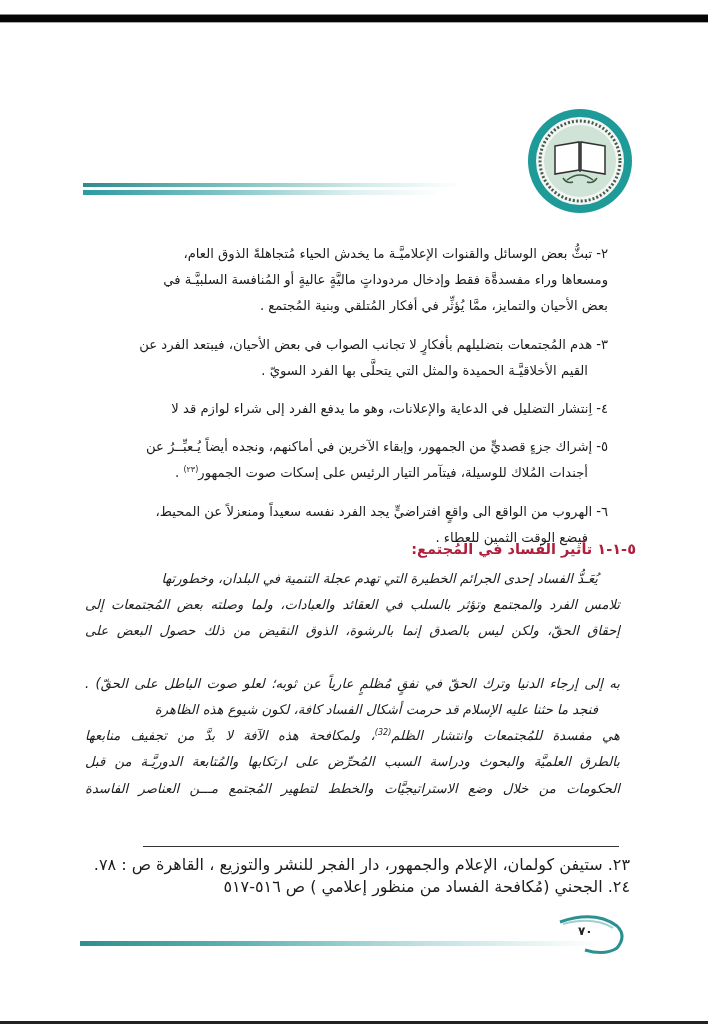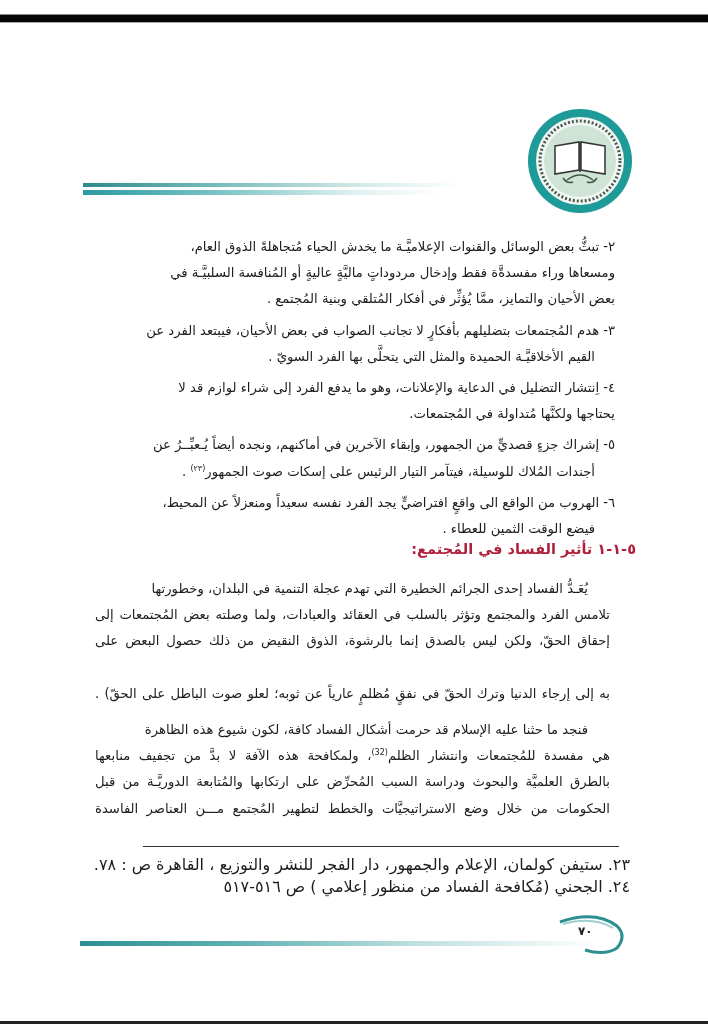--- a/index.html
+++ b/index.html
@@ -7,26 +7,26 @@
     width:708px; height:1024px; background:#ffffff; position:relative; overflow:hidden;
     font-family: "DejaVu Sans", sans-serif; color:#1c1c1c;
   }
   .top-band { position:absolute; left:0; top:14px; width:708px; height:7px; background:#050505; border-top:1px solid #888; border-bottom:1px solid #aaa; }
   .bottom-band { position:absolute; left:0; top:1021px; width:708px; height:3px; background:#222; }
   .logo { position:absolute; left:527px; top:108px; width:106px; height:106px; }
   .header-lines { position:absolute; left:83px; top:183px; width:390px; height:14px; }
   .header-lines .l1 { height:4px; background:linear-gradient(to right,#2f8a8e 0%,#6ab5b5 30%,#d6ecec 75%,rgba(255,255,255,0) 100%); margin-bottom:3px; width:380px;}
   .header-lines .l2 { height:5px; background:linear-gradient(to right,#2c9aa0 0%,#75c0c2 35%,#dff0f0 75%,rgba(255,255,255,0) 100%); width:360px;}
   .content { position:absolute; left:85px; top:229px; width:535px; direction:rtl; text-align:justify; font-size:13.2px; line-height:26.2px; }
-  .item { margin:5px; }
+  .item { margin:12px; }
   .item .num { margin-left:4px; }
   .item .cont { padding-right:20px; }
   .section-title { position:absolute; right:72px; top:541px; direction:rtl; color:#b0203c; font-size:14.5px; font-weight:bold; }
   .body-text { position:absolute; left:85px; top:566px; width:535px; direction:rtl; text-align:justify; font-size:13.2px; line-height:26.2px; text-align-last:justify; }
-  .body-text p { margin:10px; }
+  .body-text p { margin:0;font-style:italic; }
   .indent { padding-right:22px; display:inline-block; }
   sup { font-size:8px; line-height:0; }
   .fn-rule { position:absolute; left:143px; top:846px; width:476px; height:1px; background:#333; }
   .footnotes { position:absolute; right:78px; top:854px; width:440px; direction:rtl; font-size:16px; line-height:22px; }
   .footnotes div { white-space:nowrap; }
   .footer-line { position:absolute; left:80px; top:941px; width:520px; height:5px; background:linear-gradient(to right,#2c8f92 0%,#5fb1b2 30%,#bfe0e0 65%,rgba(255,255,255,0) 100%); }
   .page-num-wrap { position:absolute; left:555px; top:912px; width:75px; height:48px; }
   .page-num { position:absolute; left:578px; top:924px; font-size:12px; font-weight:bold; color:#222; }
 </style>
 </head>
@@ -58,21 +58,20 @@
     <div><span class="num">٢-</span><span>تبثُّ بعض الوسائل والقنوات الإعلاميَّـة ما يخدش الحياء مُتجاهلةً الذوق العام،</span></div>
     <div>ومسعاها وراء مفسدةَّة فقط وإدخال مردوداتٍ ماليَّةٍ عاليةٍ أو المُنافسة السلبيَّـة في</div>
     <div>بعض الأحيان والتمايز، ممَّا يُؤثِّر في أفكار المُتلقي وبنية المُجتمع .</div>
   </div>
   <div class="item">
     <div><span class="num">٣-</span><span>هدم المُجتمعات بتضليلهم بأفكارٍ لا تجانب الصواب في بعض الأحيان، فيبتعد الفرد عن</span></div>
     <div class="cont">القيم الأخلاقيَّـة الحميدة والمثل التي يتحلَّى بها الفرد السويّ .</div>
   </div>
   <div class="item">
     <div><span class="num">٤-</span><span>اِنتشار التضليل في الدعاية والإعلانات، وهو ما يدفع الفرد إلى شراء لوازم قد لا</span></div>
-    <div>يحتاجها ولكنَّها مُتداولة في المُجتمعات.</div>
   </div>
   <div class="item">
     <div><span class="num">٥-</span><span>إشراك جزءٍ قصديٍّ من الجمهور، وإبقاء الآخرين في أماكنهم، ونجده أيضاً يُـعبِّــرُ عن</span></div>
     <div class="cont"><span>أجندات المُلاك للوسيلة، فيتآمر التيار الرئيس على إسكات صوت الجمهور</span><sup>(٢٣)</sup> .</div>
   </div>
   <div class="item">
     <div><span class="num">٦-</span><span>الهروب من الواقع الى واقعٍ افتراضيٍّ يجد الفرد نفسه سعيداً ومنعزلاً عن المحيط،</span></div>
     <div class="cont">فيضع الوقت الثمين للعطاء .</div>
   </div>
 </div>

